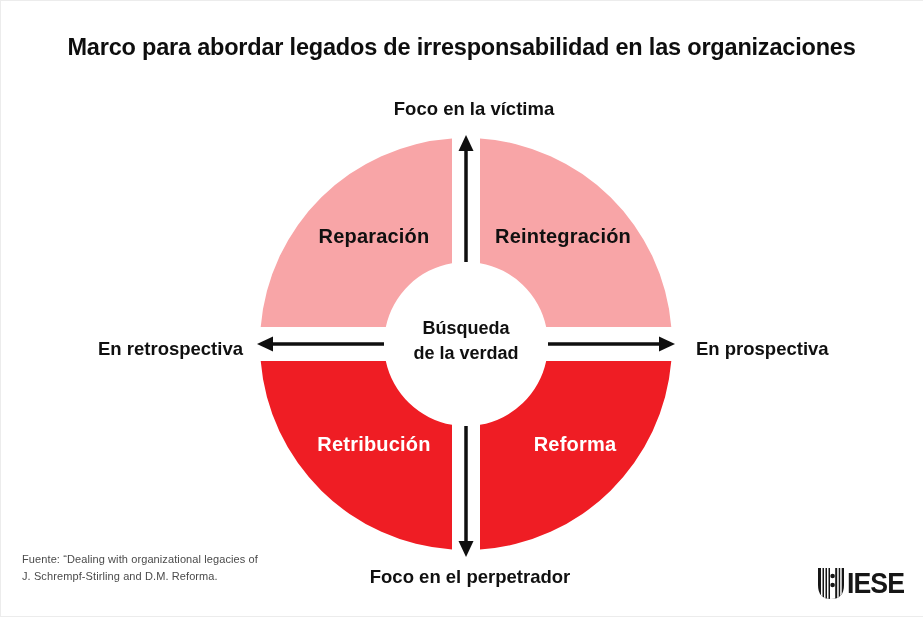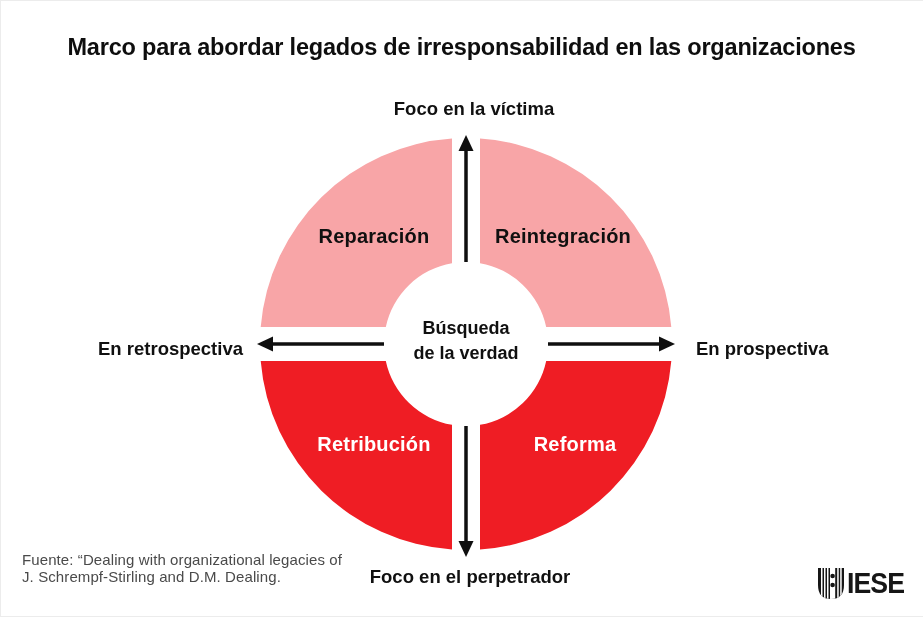--- a/index.html
+++ b/index.html
@@ -7,21 +7,21 @@
   .page{position:relative;width:891px;height:617px;background:#ffffff;overflow:hidden;
         box-shadow:inset 0 0 0 1px #ececec;padding-left:38px;}
   .title{position:absolute;top:33px;left:0;width:923px;margin:0;text-align:center;
          font-size:23.5px;line-height:28px;font-weight:700;color:#0e0e0e;letter-spacing:-0.2px;}
   .diagram-svg{position:absolute;left:0;top:0;width:923px;height:617px;}
   .axis-label{font-size:18.5px;font-weight:700;fill:#101010;}
   .quad-label{font-size:20px;font-weight:700;letter-spacing:0.2px;}
   .center-label{font-size:18px;font-weight:700;fill:#101010;}
   .arrow-line{stroke:#0f0f0f;stroke-width:3.5;}
   .arrow-head{fill:#0f0f0f;}
-  .source{position:absolute;left:22px;top:551px;font-size:15px;line-height:17px;
+  .source{position:absolute;left:22px;top:551px;font-size:11px;line-height:17px;
           color:#4a4a4a;letter-spacing:0.1px;}
   .logo{position:absolute;left:818px;top:568px;display:flex;align-items:center;gap:3px;}
   .logo-wordmark{font-size:29px;font-weight:700;color:#161616;letter-spacing:-1px;
                  transform:scaleX(0.92);transform-origin:left center;line-height:1;}
 </style>
 </head>
 <body>
 
 <div class="page">
 
@@ -60,21 +60,21 @@
     <text class="center-label" x="466" y="359" text-anchor="middle">de la verdad</text>
 
     <text class="axis-label" x="474" y="115" text-anchor="middle">Foco en la víctima</text>
     <text class="axis-label" x="470" y="583" text-anchor="middle">Foco en el perpetrador</text>
     <text class="axis-label" x="243" y="355" text-anchor="end">En retrospectiva</text>
     <text class="axis-label" x="696" y="355" text-anchor="start">En prospectiva</text>
   </svg>
 
   <div class="source">
     <div>Fuente: “Dealing with organizational legacies of</div>
-    <div>J. Schrempf-Stirling and D.M. Dealing.</div>
+    <div>J. Schrempf-Stirling and D.M. Reforma.</div>
   </div>
 
   <div class="logo">
     <svg width="26" height="31" viewBox="0 0 26 31">
       <defs>
         <clipPath id="shieldClip">
           <path d="M0,0 H26 V17 Q26,31 13,31 Q0,31 0,17 Z"></path>
         </clipPath>
       </defs>
       <g clip-path="url(#shieldClip)">

